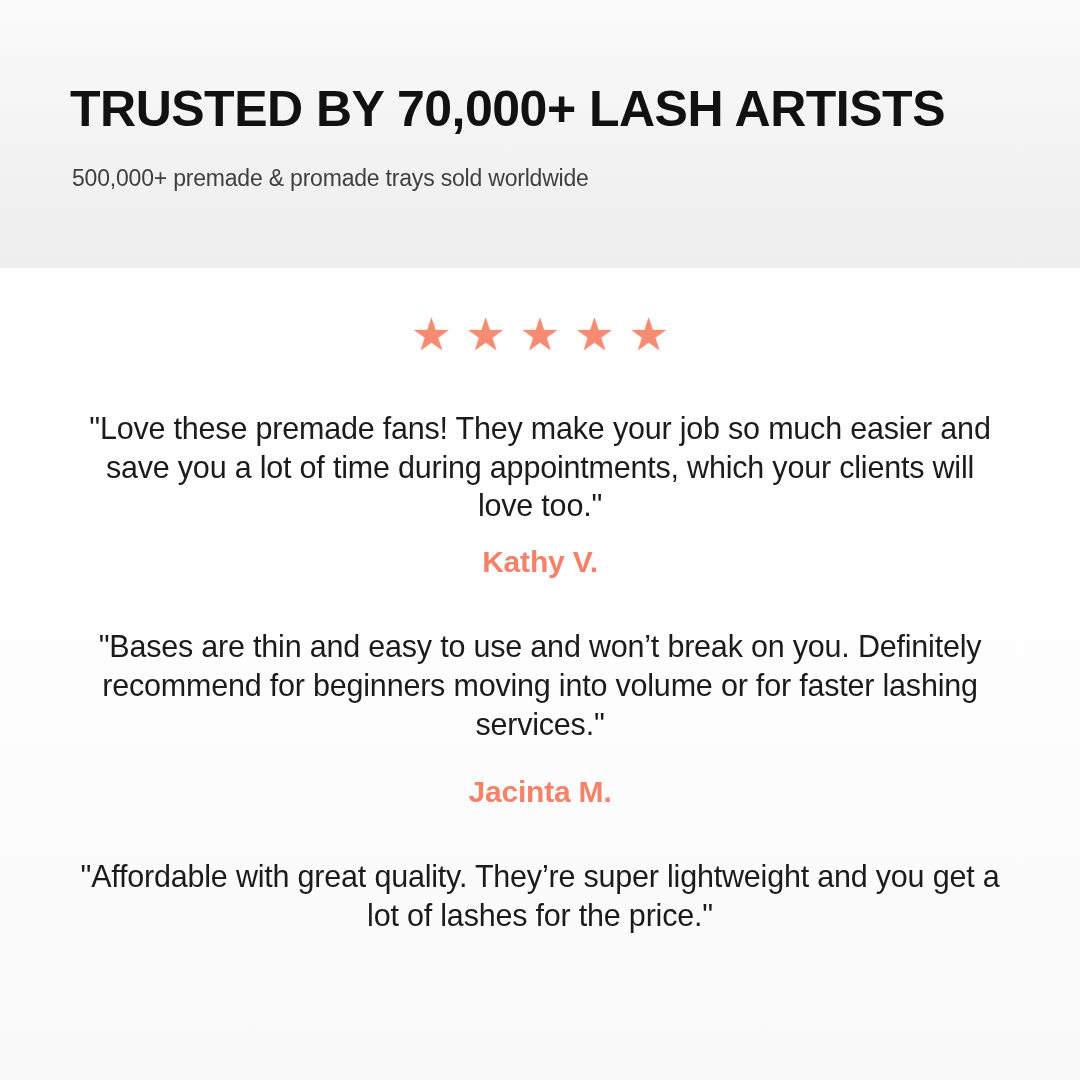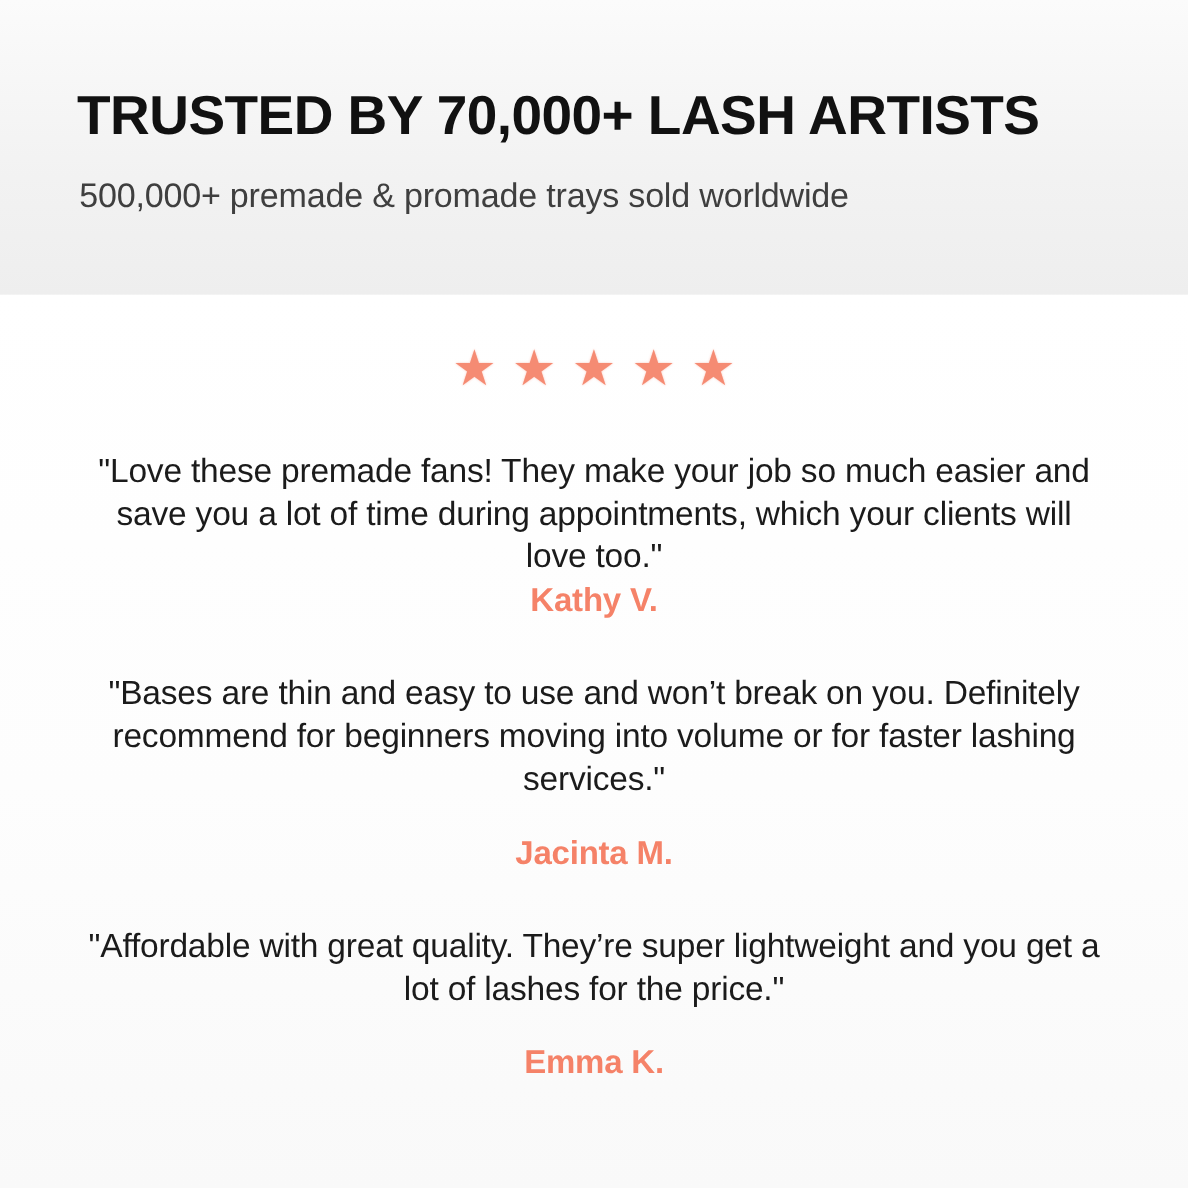--- a/index.html
+++ b/index.html
@@ -41,21 +41,21 @@
     font-weight: 700;
     letter-spacing: -0.5px;
     color: #111111;
     line-height: 1.05;
     text-transform: uppercase;
     padding-left: 10px;
     margin-top: 6px;
   }
 
   .subhead {
-    font-size: 31px;
+    font-size: 23px;
     font-weight: 400;
     color: #3f3f3f;
     line-height: 1.1;
     padding-left: 12px;
     margin-top: 30px;
     letter-spacing: -0.2px;
   }
 
   
   .reviews {
@@ -98,21 +98,21 @@
     line-height: 1.27;
     color: #1b1b1b;
     letter-spacing: -0.2px;
     padding: 0 30px;
   }
 
   .review-author {
     font-size: 30px;
     font-weight: 700;
     color: #f58268;
-    margin-top: 4px;
+    margin-top: 20px;
     letter-spacing: -0.2px;
   }
 
   .review:nth-of-type(3) .review-author { margin-top: 32px; text-align: center; }
   .review:nth-of-type(4) .review-author { margin-top: 30px; }
 </style>
 </head>
 <body>
 
 <div class="canvas">
@@ -137,17 +137,16 @@
       <div class="review-author">Kathy V.</div>
     </div>
 
     <div class="review">
       <div class="review-text">"Bases are thin and easy to use and won’t break on you. Definitely recommend for beginners moving into volume or for faster lashing services."</div>
       <div class="review-author">Jacinta M.</div>
     </div>
 
     <div class="review">
       <div class="review-text">"Affordable with great quality. They’re super lightweight and you get a lot of lashes for the price."</div>
-      <div class="review-author">Emma K.</div>
     </div>
 
   </div>
 </div>
 
 </body></html>

